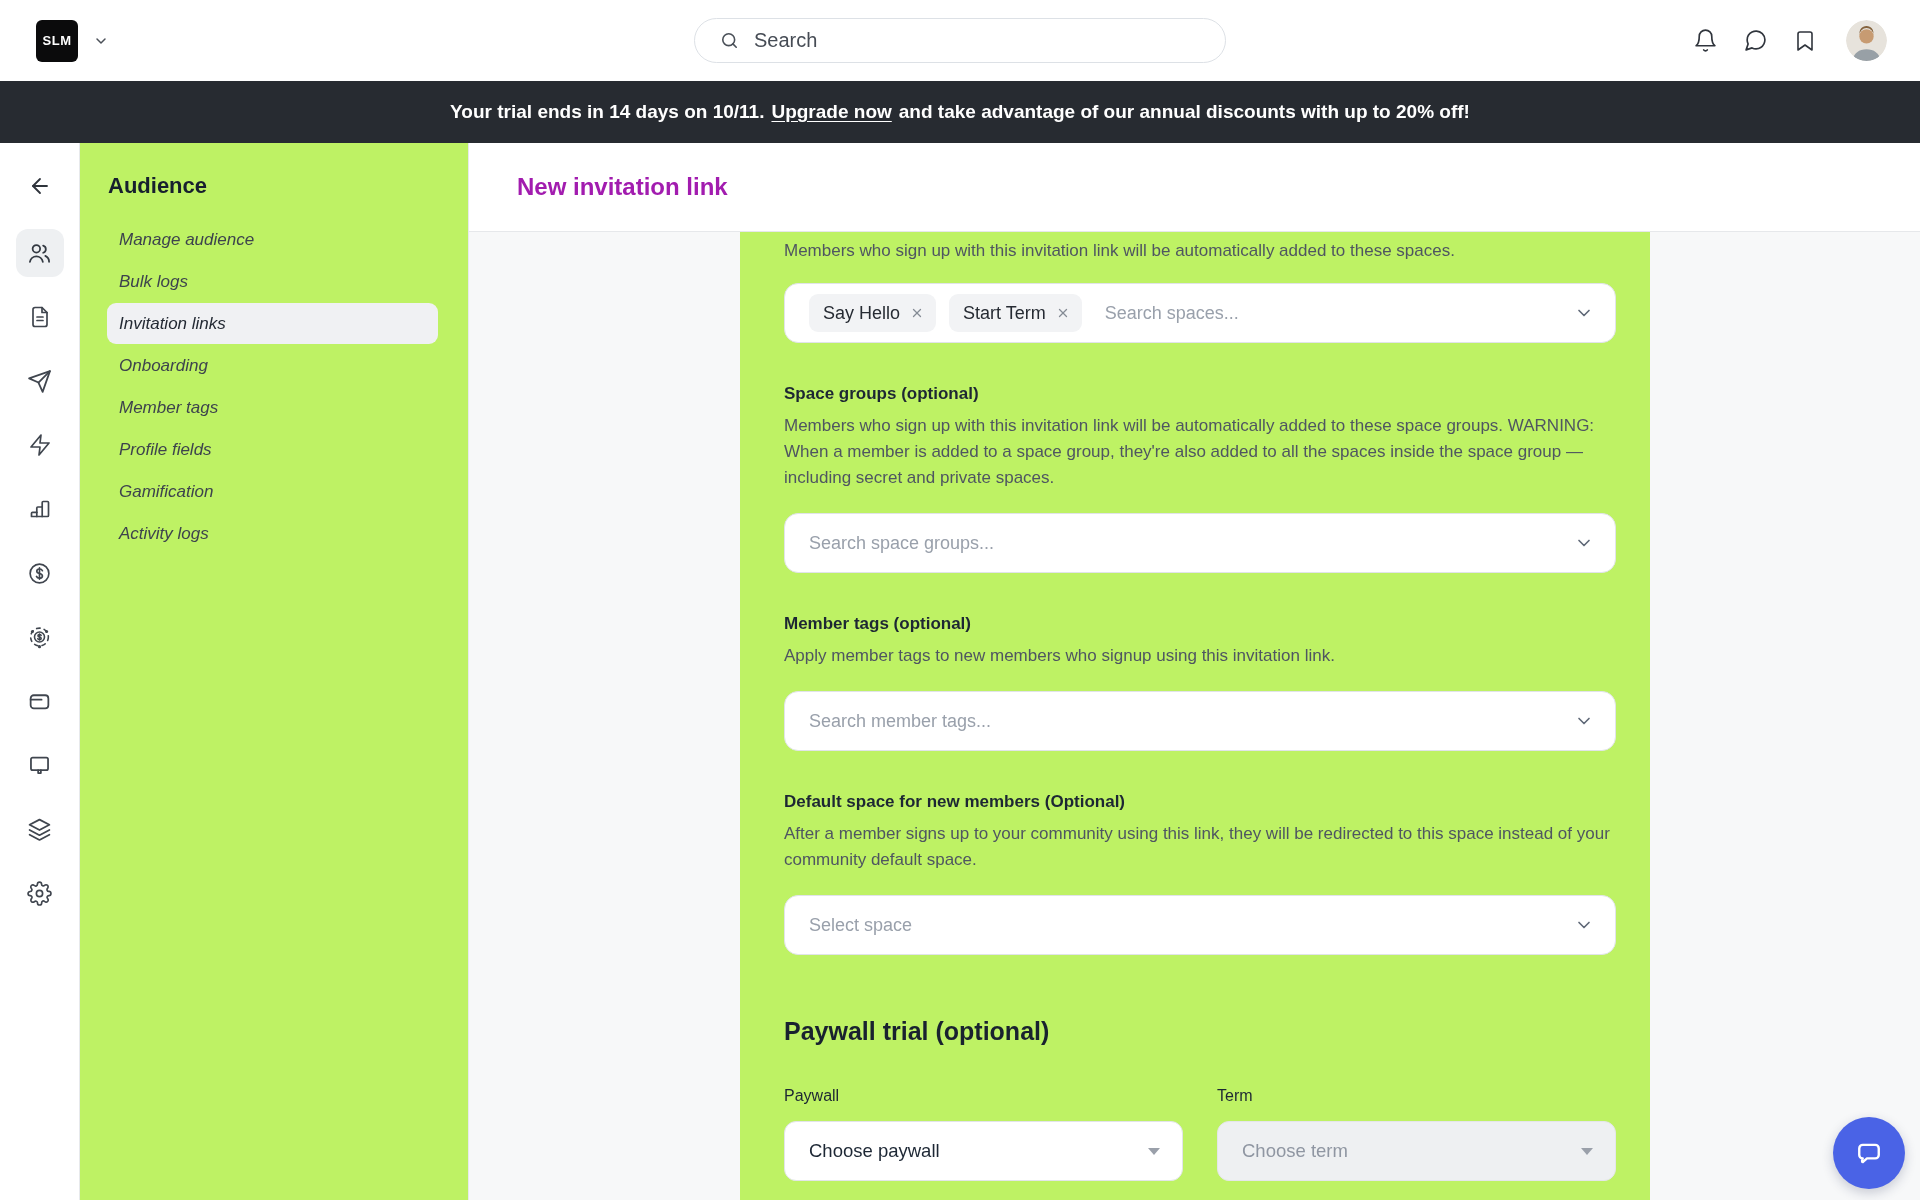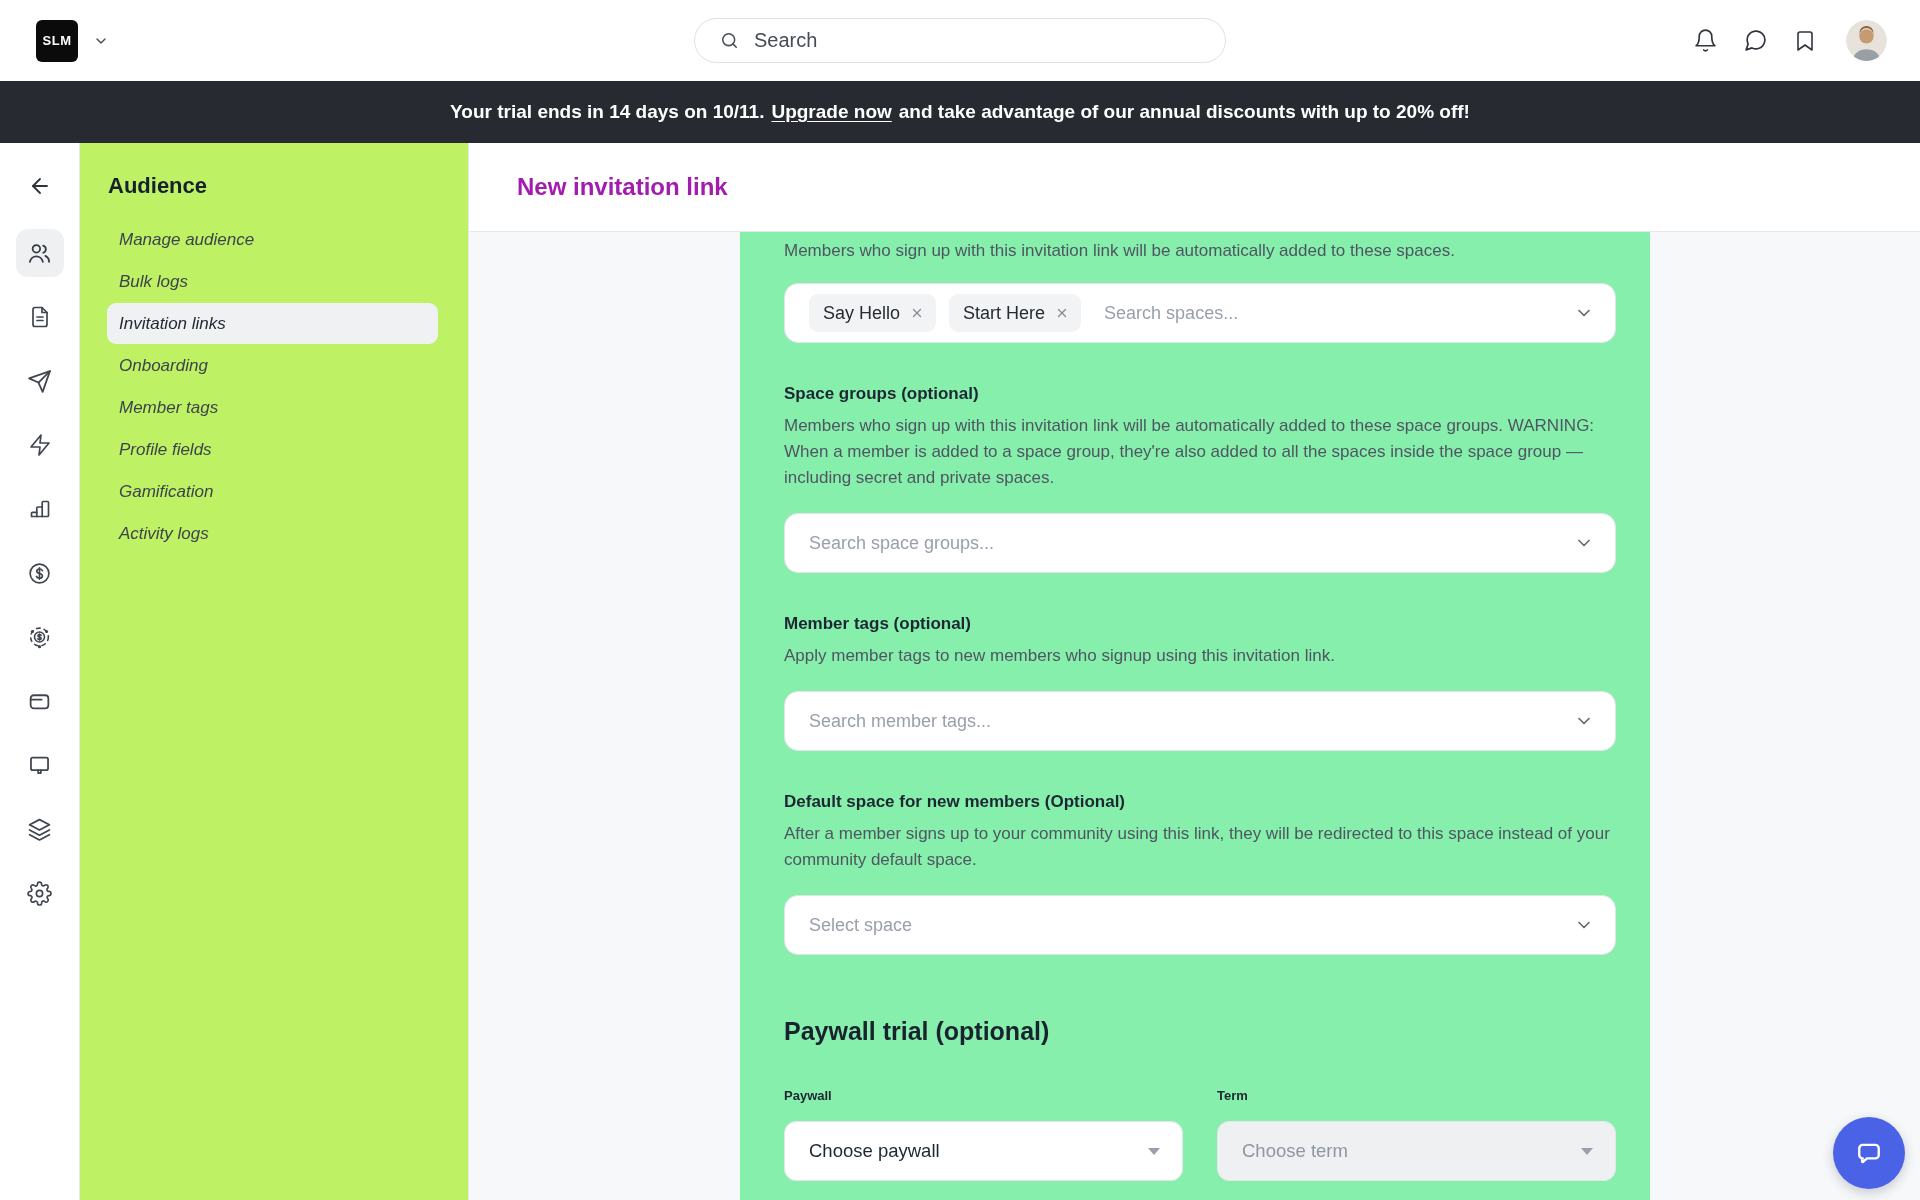--- a/index.html
+++ b/index.html
@@ -88,21 +88,21 @@
   
   .main { flex: 1; display: flex; flex-direction: column; background: #f7f8f9; min-width: 0; }
   .main-header {
     height: 89px; background: #fff; border-bottom: 1px solid #e6e8eb;
     display: flex; align-items: center; padding-left: 48px; flex: 0 0 auto;
   }
   .main-title { font-size: 24px; font-weight: 700; color: #a21caf; margin: 0; }
 
   .main-body { flex: 1; overflow: hidden; }
   .form-card {
-    margin-left: 271px; width: 910px; height: 100%; background: #86efac;
+    margin-left: 271px; width: 910px; height: 100%; background: #bef264;
     padding: 6px 34px 0 44px;
   }
 
   .desc { font-size: 17px; line-height: 26px; color: #4f5661; margin: 0; }
   .sec-heading { margin: 38px 0 0; font-size: 17px; font-weight: 700; color: #1d2733; line-height: 26px; }
   .sec-desc { margin-top: 6px; }
 
   .select-box {
     margin-top: 22px; min-height: 60px; border: 1px solid #e1e4e9; border-radius: 14px;
     background: #fff; display: flex; align-items: center; padding: 0 54px 0 24px;
@@ -117,21 +117,21 @@
     display: inline-flex; align-items: center; gap: 10px; padding: 0 12px 0 14px;
     font-size: 18px; color: #262b33; margin-right: 13px;
   }
   .chip .chip-x { color: #858b95; cursor: pointer; display: flex; }
   .chips-placeholder { margin-left: 10px; }
 
   .big-heading { margin: 60px 0 0; font-size: 25px; font-weight: 700; color: #19222f; line-height: 32px; }
 
   .pw-grid { display: flex; gap: 34px; margin-top: 36px; }
   .pw-col { flex: 1; min-width: 0; }
-  .pw-label { font-size: 13px; font-weight: 700; color: #1d2733; line-height: 26px; margin: 0 0 12px; }
+  .pw-label { font-size: 16px; font-weight: 400; color: #1d2733; line-height: 26px; margin: 0 0 12px; }
   .pw-select {
     height: 60px; border: 1px solid #e2e5e9; border-radius: 12px; background: #fff;
     display: flex; align-items: center; justify-content: space-between;
     padding: 0 22px 0 24px; font-size: 18.5px; color: #1d2734; cursor: pointer;
   }
   .pw-select.disabled { background: #eef0f2; border-color: #e4e6ea; color: #8f96a2; }
   .caret-down {
     width: 0; height: 0; border-left: 6px solid transparent; border-right: 6px solid transparent;
     border-top: 7px solid #9aa0aa;
   }
@@ -322,21 +322,21 @@
           <span class="chip">
             <span>Say Hello</span>
             <span class="chip-x">
               <svg width="14" height="14" viewBox="0 0 24 24" fill="none" stroke="currentColor" stroke-width="2.2" stroke-linecap="round">
                   <line x1="6" y1="6" x2="18" y2="18"></line>
                   <line x1="18" y1="6" x2="6" y2="18"></line>
                 </svg>
             </span>
           </span>
           <span class="chip">
-            <span>Start Here</span>
+            <span>Start Term</span>
             <span class="chip-x">
               <svg width="14" height="14" viewBox="0 0 24 24" fill="none" stroke="currentColor" stroke-width="2.2" stroke-linecap="round">
                   <line x1="6" y1="6" x2="18" y2="18"></line>
                   <line x1="18" y1="6" x2="6" y2="18"></line>
                 </svg>
             </span>
           </span>
           <span class="placeholder chips-placeholder">Search spaces...</span>
           <span class="chev">
             <svg width="20" height="20" viewBox="0 0 24 24" fill="none" stroke="currentColor" stroke-width="2" stroke-linecap="round" stroke-linejoin="round">

